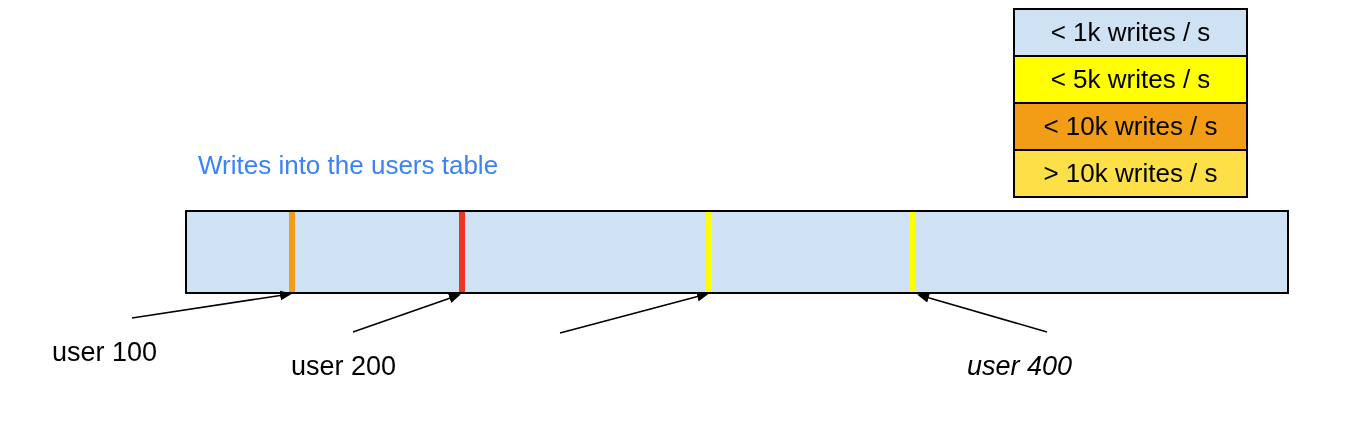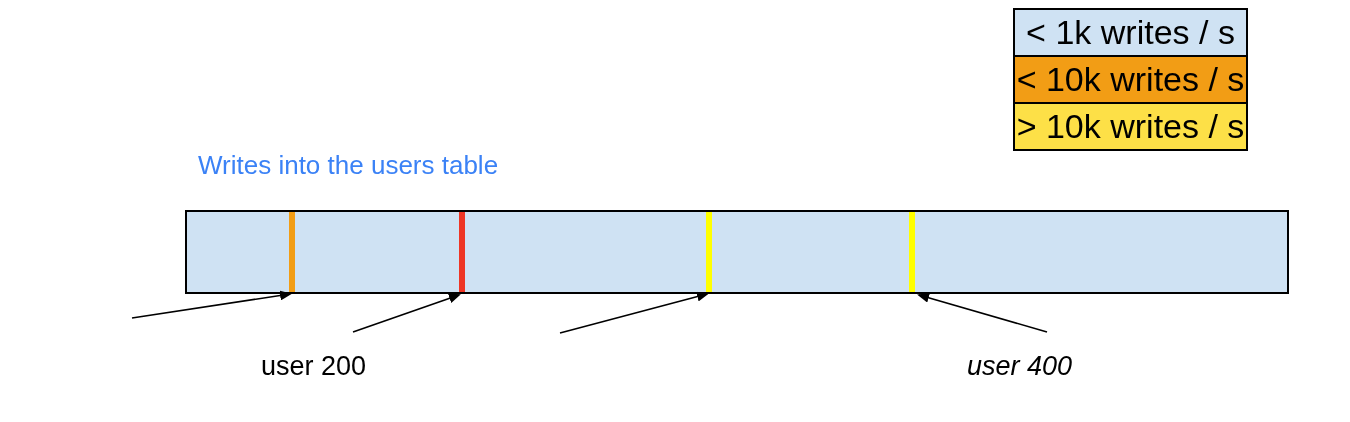--- a/index.html
+++ b/index.html
@@ -21,21 +21,21 @@
     position: absolute;
     left: 1013px;
     top: 8px;
     width: 231px;
     border: 2px solid #000000;
   }
   .legend-row {
     height: 45px;
     line-height: 45px;
     text-align: center;
-    font-size: 34px;
+    font-size: 26px;
     color: #000000;
     border-bottom: 2px solid #000000;
     white-space: nowrap;
     overflow: hidden;
   }
   .legend-row:last-child { border-bottom: none; }
 
   
   .diagram-title {
     position: absolute;
@@ -74,32 +74,35 @@
   }
 
   
   .user-label {
     position: absolute;
     font-size: 27px;
     color: #000000;
     white-space: nowrap;
   }
   .user-label.u100 { left: 52px;  top: 337px; }
-  .user-label.u200 { left: 261px; top: 351px; }
+  .user-label.u200 { left: 291px; top: 351px; }
   .user-label.u300 { left: 495px; top: 350px; }
   .user-label.u400 { left: 967px; top: 351px; font-style: italic; }
 </style>
 </head>
 <body>
 
 <div class="canvas">
 
   <div class="legend">
     <div class="legend-row" style="background: rgb(207, 226, 243);">
       <span>&lt; 1k writes / s</span>
+    </div>
+    <div class="legend-row" style="background: rgb(255, 255, 0);">
+      <span>&lt; 5k writes / s</span>
     </div>
     <div class="legend-row" style="background: rgb(242, 157, 21);">
       <span>&lt; 10k writes / s</span>
     </div>
     <div class="legend-row" style="background: #fde047;">
       <span>&gt; 10k writes / s</span>
     </div>
   </div>
 
   <div class="diagram-title">Writes into the users table</div>
@@ -116,16 +119,17 @@
       <marker id="arrowhead" markerWidth="12" markerHeight="10" refX="10" refY="5" orient="auto" markerUnits="userSpaceOnUse">
         <path d="M0,0 L12,5 L0,10 z" fill="#000000"></path>
       </marker>
     </defs>
     <line x1="132" y1="318" x2="290" y2="294" stroke="#000000" stroke-width="1.6" marker-end="url(#arrowhead)"></line>
     <line x1="353" y1="332" x2="459" y2="295" stroke="#000000" stroke-width="1.6" marker-end="url(#arrowhead)"></line>
     <line x1="560" y1="333" x2="707" y2="294" stroke="#000000" stroke-width="1.6" marker-end="url(#arrowhead)"></line>
     <line x1="1047" y1="332" x2="919" y2="295" stroke="#000000" stroke-width="1.6" marker-end="url(#arrowhead)"></line>
   </svg>
 
+  <div class="user-label u100">user 100</div>
   <div class="user-label u200">user 200</div>
   <div class="user-label u400">user 400</div>
 
 </div>
 
 </body></html>

